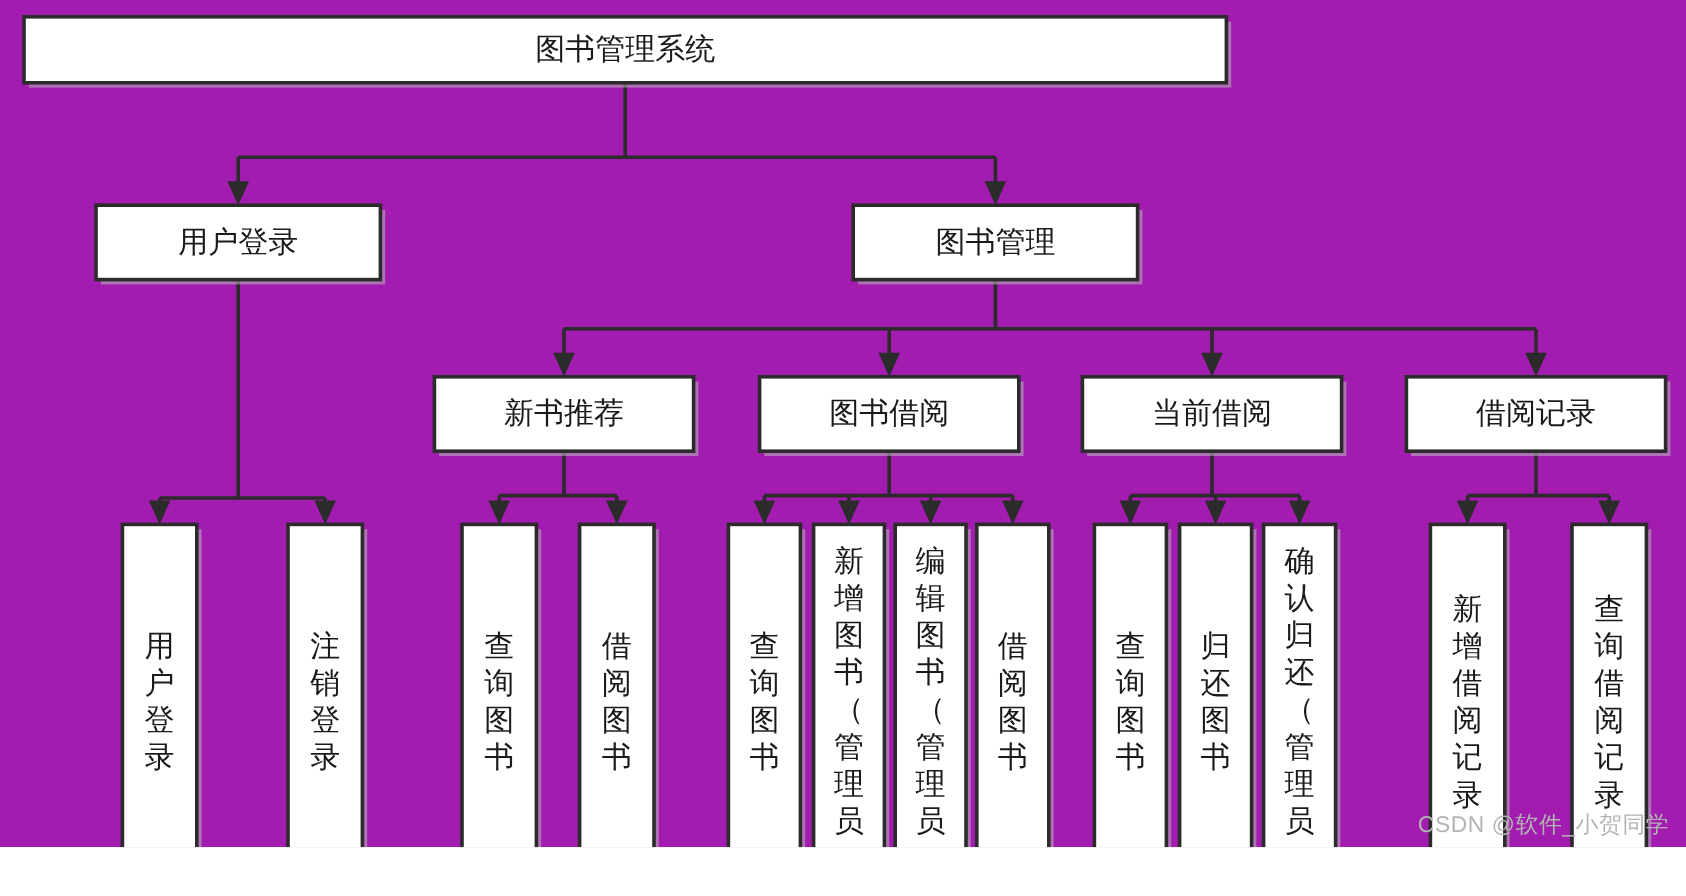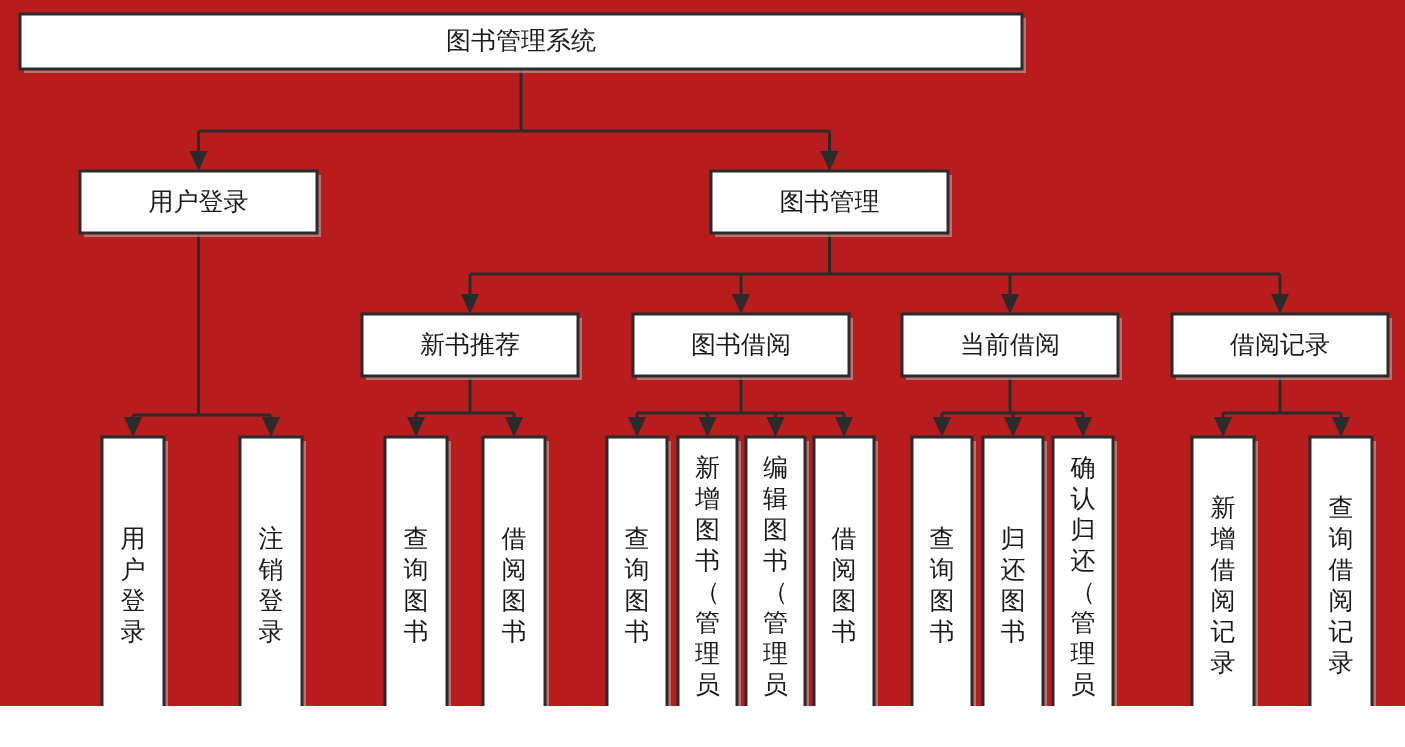--- a/index.html
+++ b/index.html
@@ -8,21 +8,21 @@
     padding: 0;
     background: #ffffff;
   }
   body {
     font-family: "Liberation Sans", "DejaVu Sans", sans-serif;
   }
   #diagram-root {
     position: relative;
     width: 1405px;
     height: 706px;
-    background: #b91c1c;
+    background: #a21caf;
     overflow: hidden;
   }
   svg.canvas {
     position: absolute;
     top: 0;
     left: 0;
     width: 1405px;
     height: 747px;
   }
   .node-box {
@@ -246,13 +246,14 @@
         </g>
         <g>
           <rect x="1314" y="441" width="62" height="298" class="node-shadow"></rect>
           <rect x="1310" y="437" width="62" height="298" class="node-box"></rect>
           <text x="1341" y="0" class="node-label-v"><tspan x="1341" y="508.5">查</tspan><tspan x="1341" y="539.5">询</tspan><tspan x="1341" y="570.5">借</tspan><tspan x="1341" y="601.5">阅</tspan><tspan x="1341" y="632.5">记</tspan><tspan x="1341" y="663.5">录</tspan></text>
         </g>
       </g>
 
   </svg>
 
+  <div class="watermark">CSDN @软件_小贺同学</div>
 </div>
 
 </body></html>

